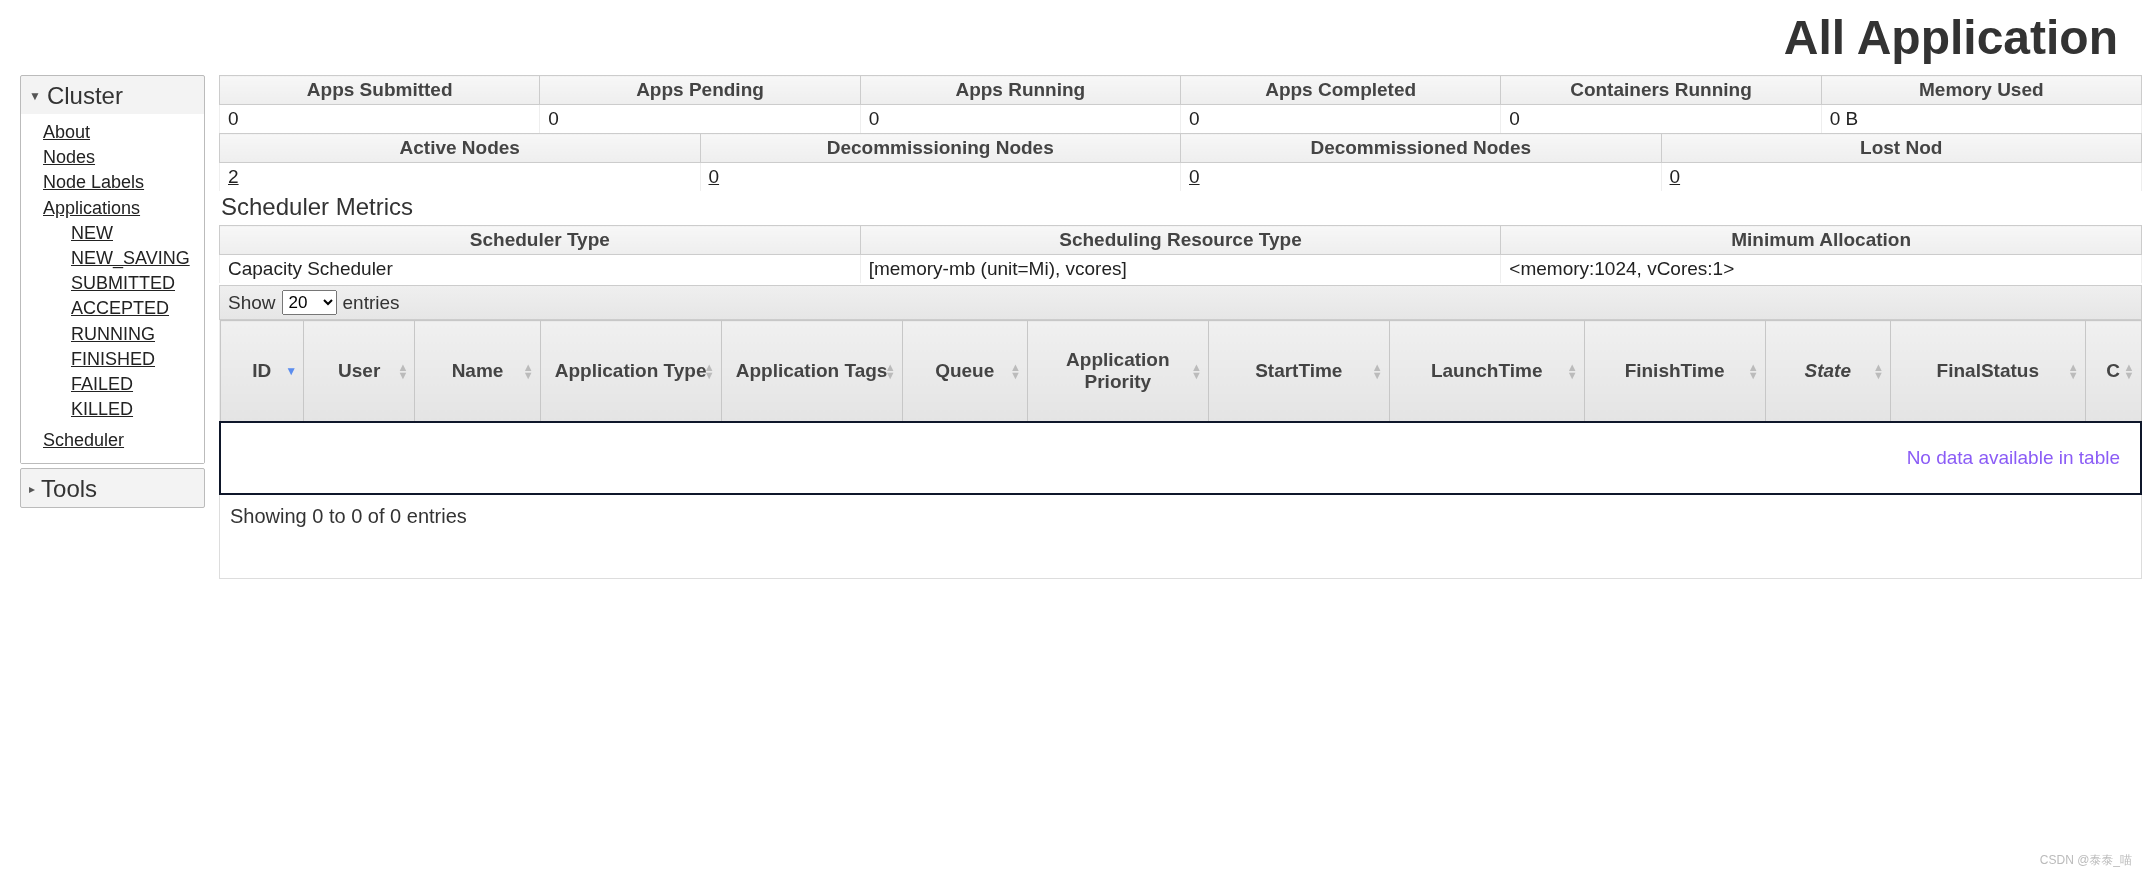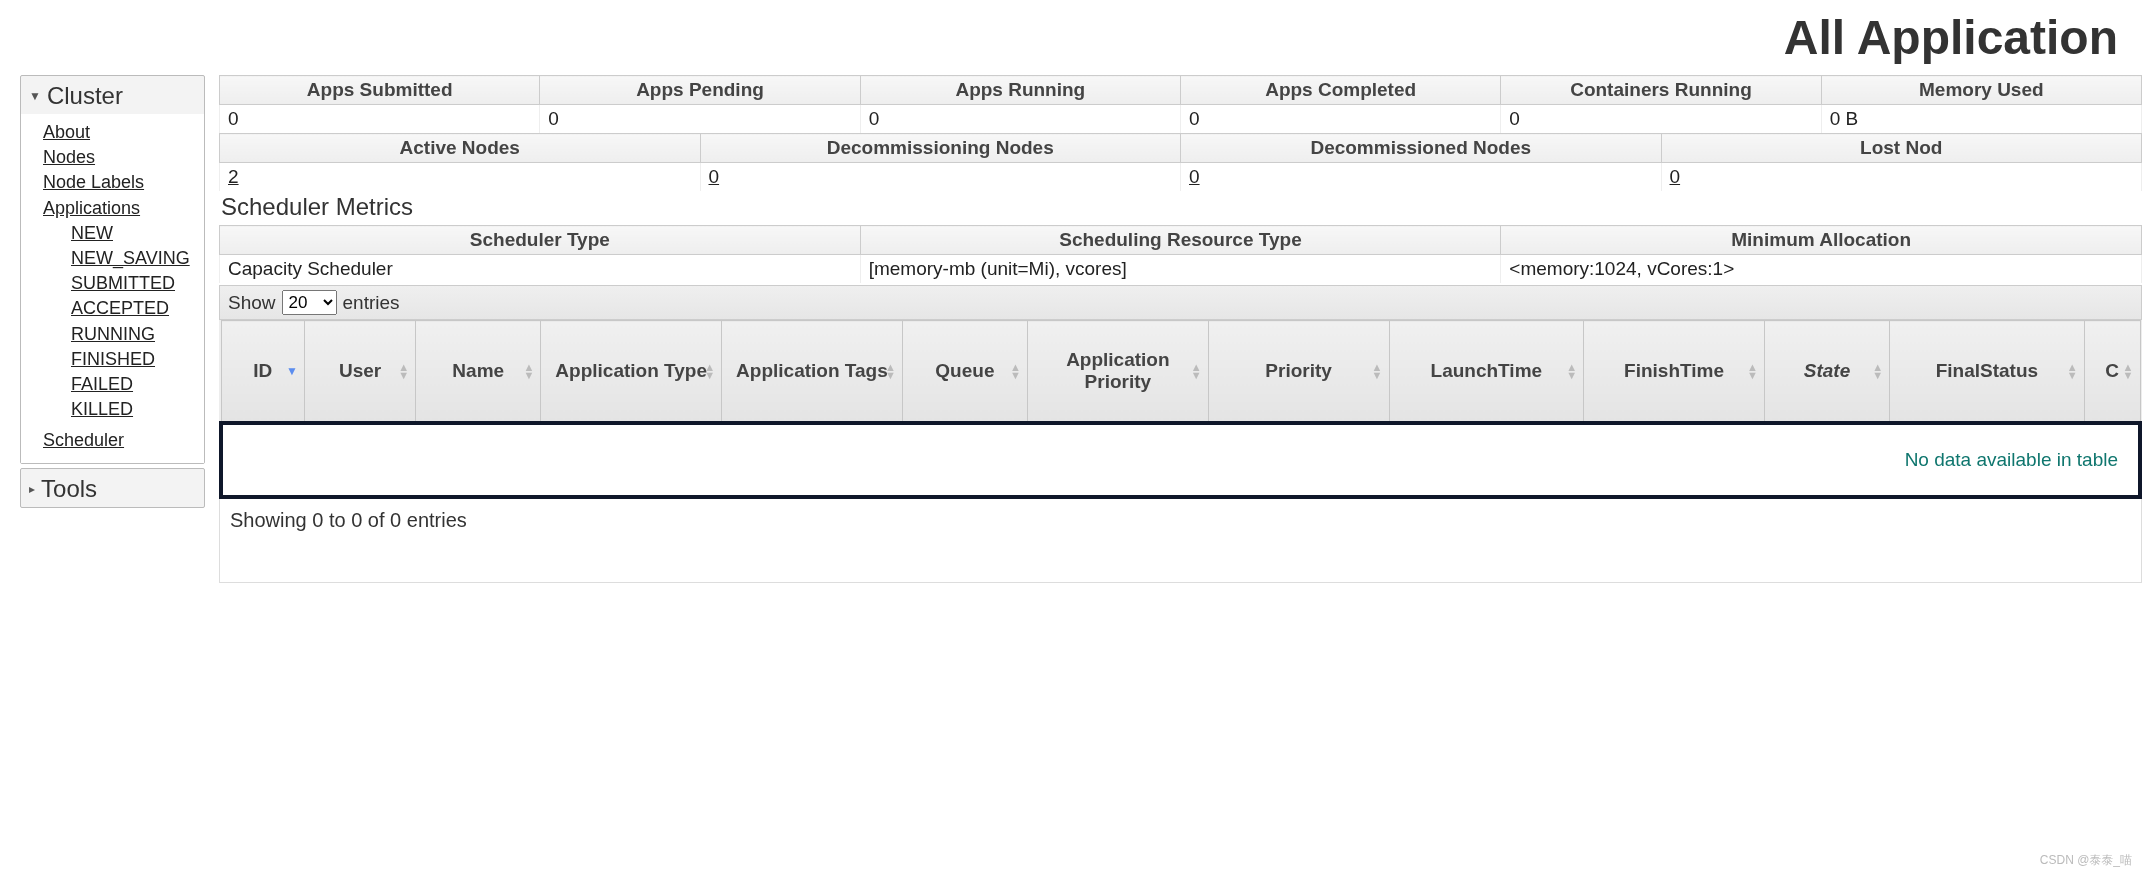--- a/index.html
+++ b/index.html
@@ -28,21 +28,21 @@
   table.metrics td { border-left: 1px solid #eee; border-right: 1px solid #eee; padding: 3px 8px; font-size: 19px; color: #222; }
   table.metrics td a { color: #222; text-decoration: underline; }
   
   .dt-wrap { border: 1px solid #ccc; background: linear-gradient(#efefef,#e6e6e6); }
   .dt-len { padding: 4px 8px; font-size: 19px; color: #333; display:flex; align-items:center; gap:6px;}
   .dt-len select { font-size: 17px; padding: 1px 2px; }
   table.dt { border-collapse: collapse; width: 100%; background: #ededed; }
   table.dt thead th { background: linear-gradient(#f0f0f0,#e4e4e4); border: 1px solid #c7c7c7; padding: 28px 10px; font-weight: 600; color: #444; font-size: 19px; position: relative; white-space: normal; }
   .sort-both { position:absolute; right:6px; top:50%; transform:translateY(-50%); font-size:11px; color:#bbb; line-height:8px; }
   .sort-desc { position:absolute; right:6px; top:50%; transform:translateY(-50%); font-size:12px; color:#5b8def; }
-  table.dt tbody td.nodata { background:#fff; text-align:right; padding:24px 20px; border:4px solid #0f172a; font-size:19px; color:#0f766e; }
+  table.dt tbody td.nodata { background:#fff; text-align:right; padding:24px 20px; border:2px solid #0f172a; font-size:19px; color:#8b5cf6; }
   .dt-info { background:#fff; padding:10px 10px 50px 10px; font-size:20px; color:#333; border:1px solid #ddd; border-top:none; }
   .watermark { position:absolute; font-size:12px; color:#bbb; }
 </style>
 </head>
 <body>
 
 <div class="page">
   <div class="header">
     <div class="page-title">All Application</div>
   </div>
@@ -153,21 +153,21 @@
       <table class="dt">
         <thead>
             <tr id="dt-head">
               <th style="width: 60px;"><span>ID</span><span class="sort-desc">▼</span></th>
               <th style="width: 80px;"><span>User</span><span class="sort-both">▲<br>▼</span></th>
               <th style="width: 90px;"><span>Name</span><span class="sort-both">▲<br>▼</span></th>
               <th style="width: 130px;"><span>Application Type</span><span class="sort-both">▲<br>▼</span></th>
               <th style="width: 130px;"><span>Application Tags</span><span class="sort-both">▲<br>▼</span></th>
               <th style="width: 90px;"><span>Queue</span><span class="sort-both">▲<br>▼</span></th>
               <th style="width: 130px; margin-top: 10px;"><span>Application Priority</span><span class="sort-both">▲<br>▼</span></th>
-              <th style="width: 130px;"><span>Priority</span><span class="sort-both">▲<br>▼</span></th>
+              <th style="width: 130px;"><span>StartTime</span><span class="sort-both">▲<br>▼</span></th>
               <th style="width: 140px;"><span>LaunchTime</span><span class="sort-both">▲<br>▼</span></th>
               <th style="width: 130px;"><span>FinishTime</span><span class="sort-both">▲<br>▼</span></th>
               <th style="width: 90px; font-style: italic;"><span>State</span><span class="sort-both">▲<br>▼</span></th>
               <th style="width: 140px;"><span>FinalStatus</span><span class="sort-both">▲<br>▼</span></th>
               <th style="width: 40px;"><span>C</span><span class="sort-both">▲<br>▼</span></th>
             </tr>
           </thead>
         <tbody>
             <tr>
               <td id="dt-empty" class="nodata" colspan="13">No data available in table</td>

